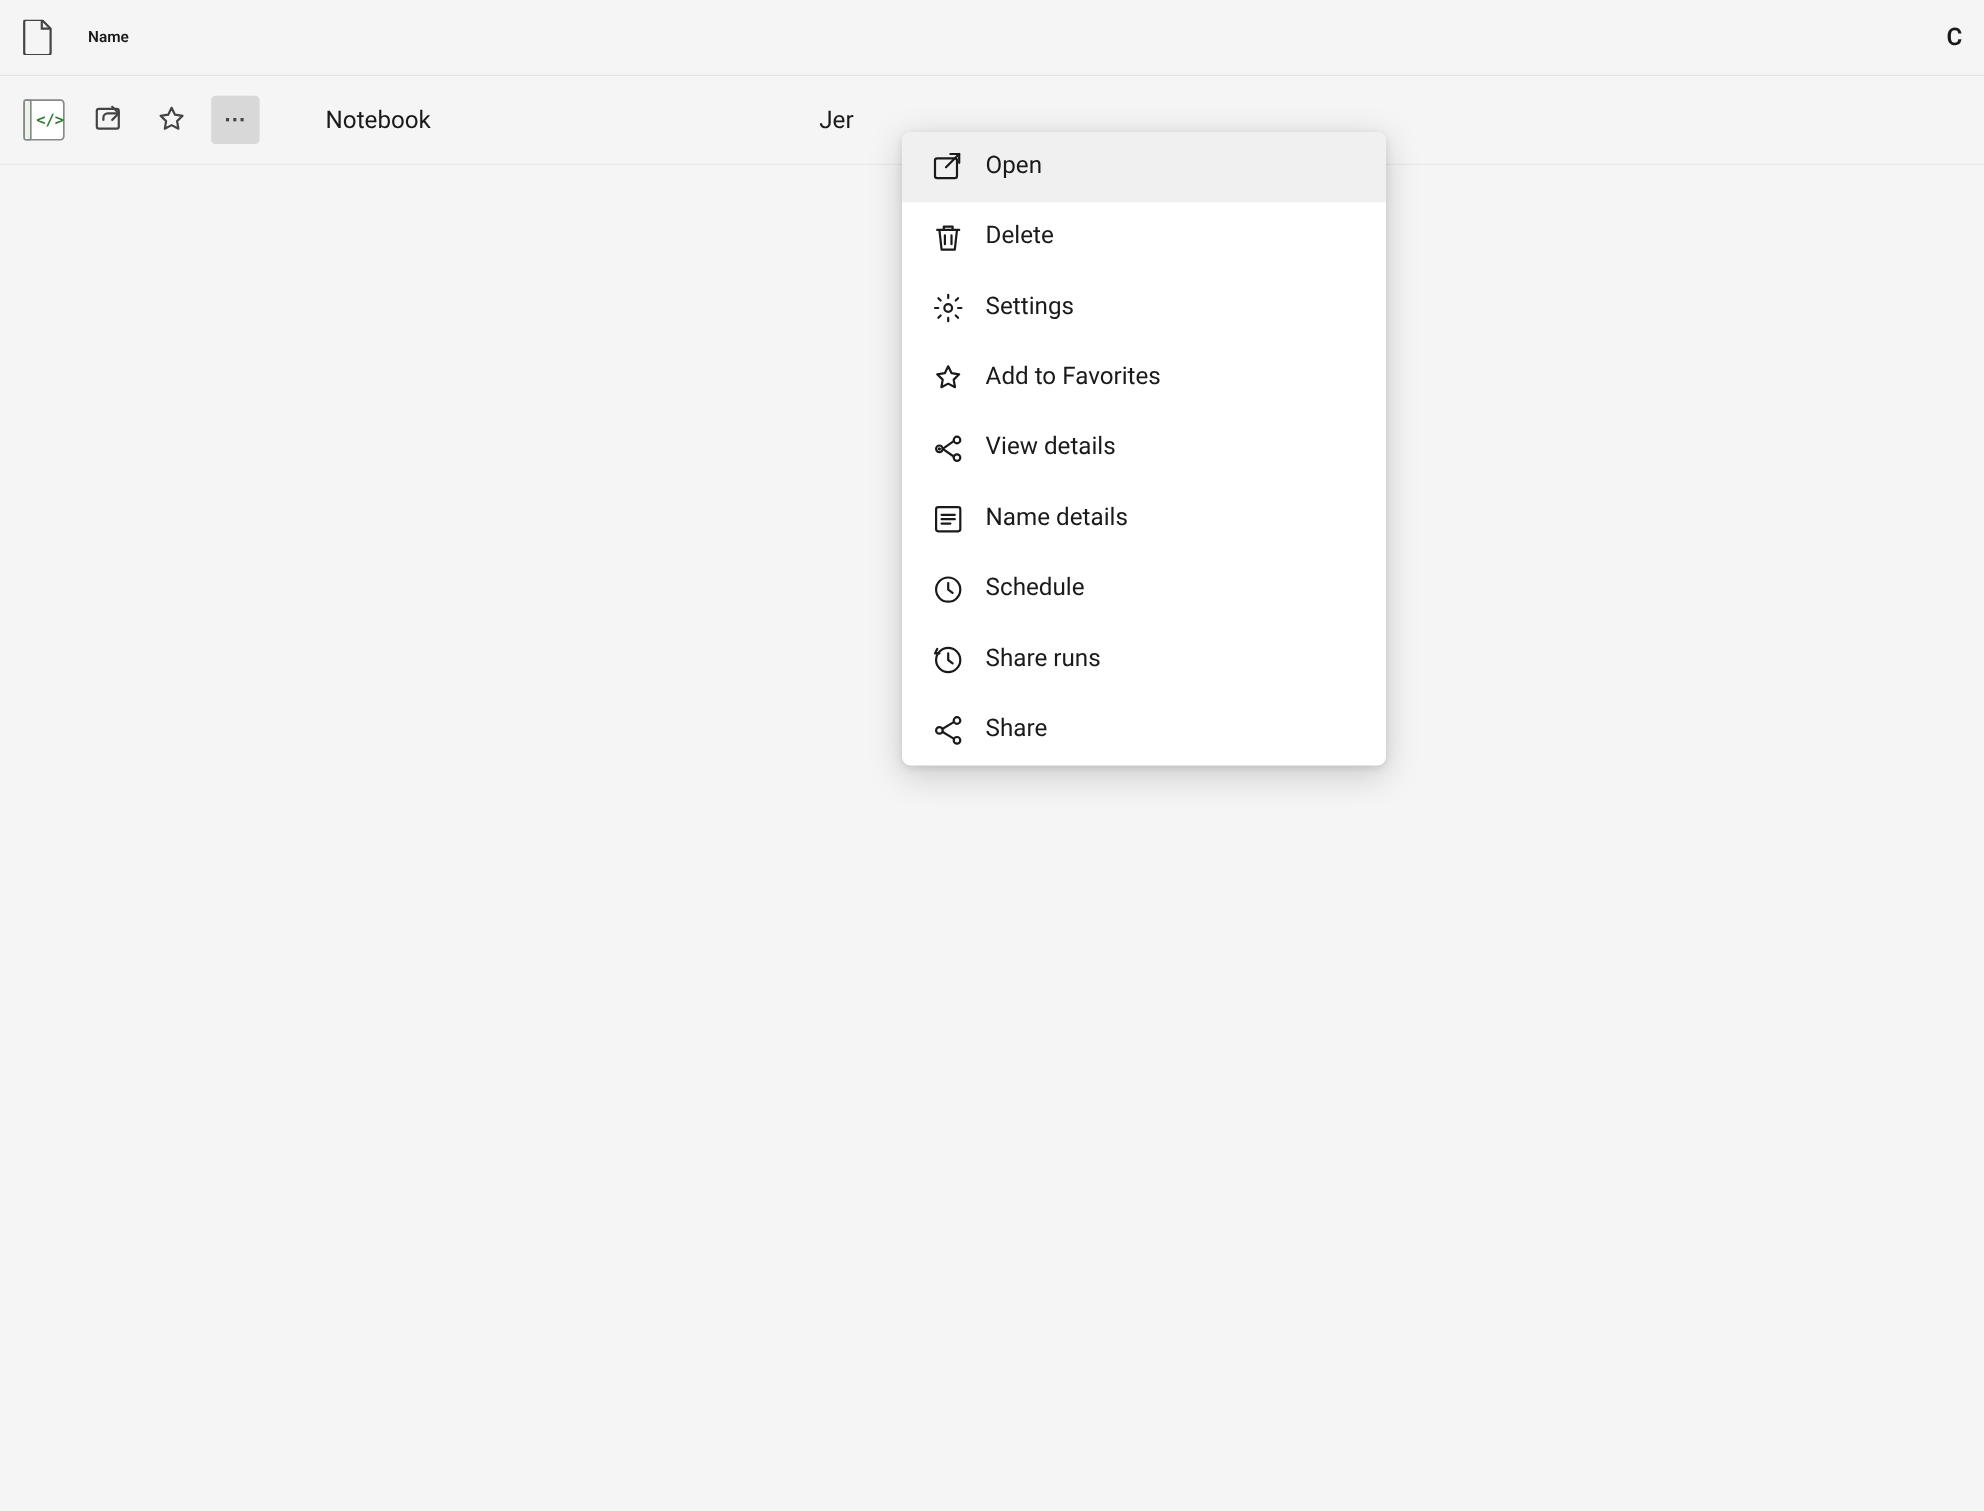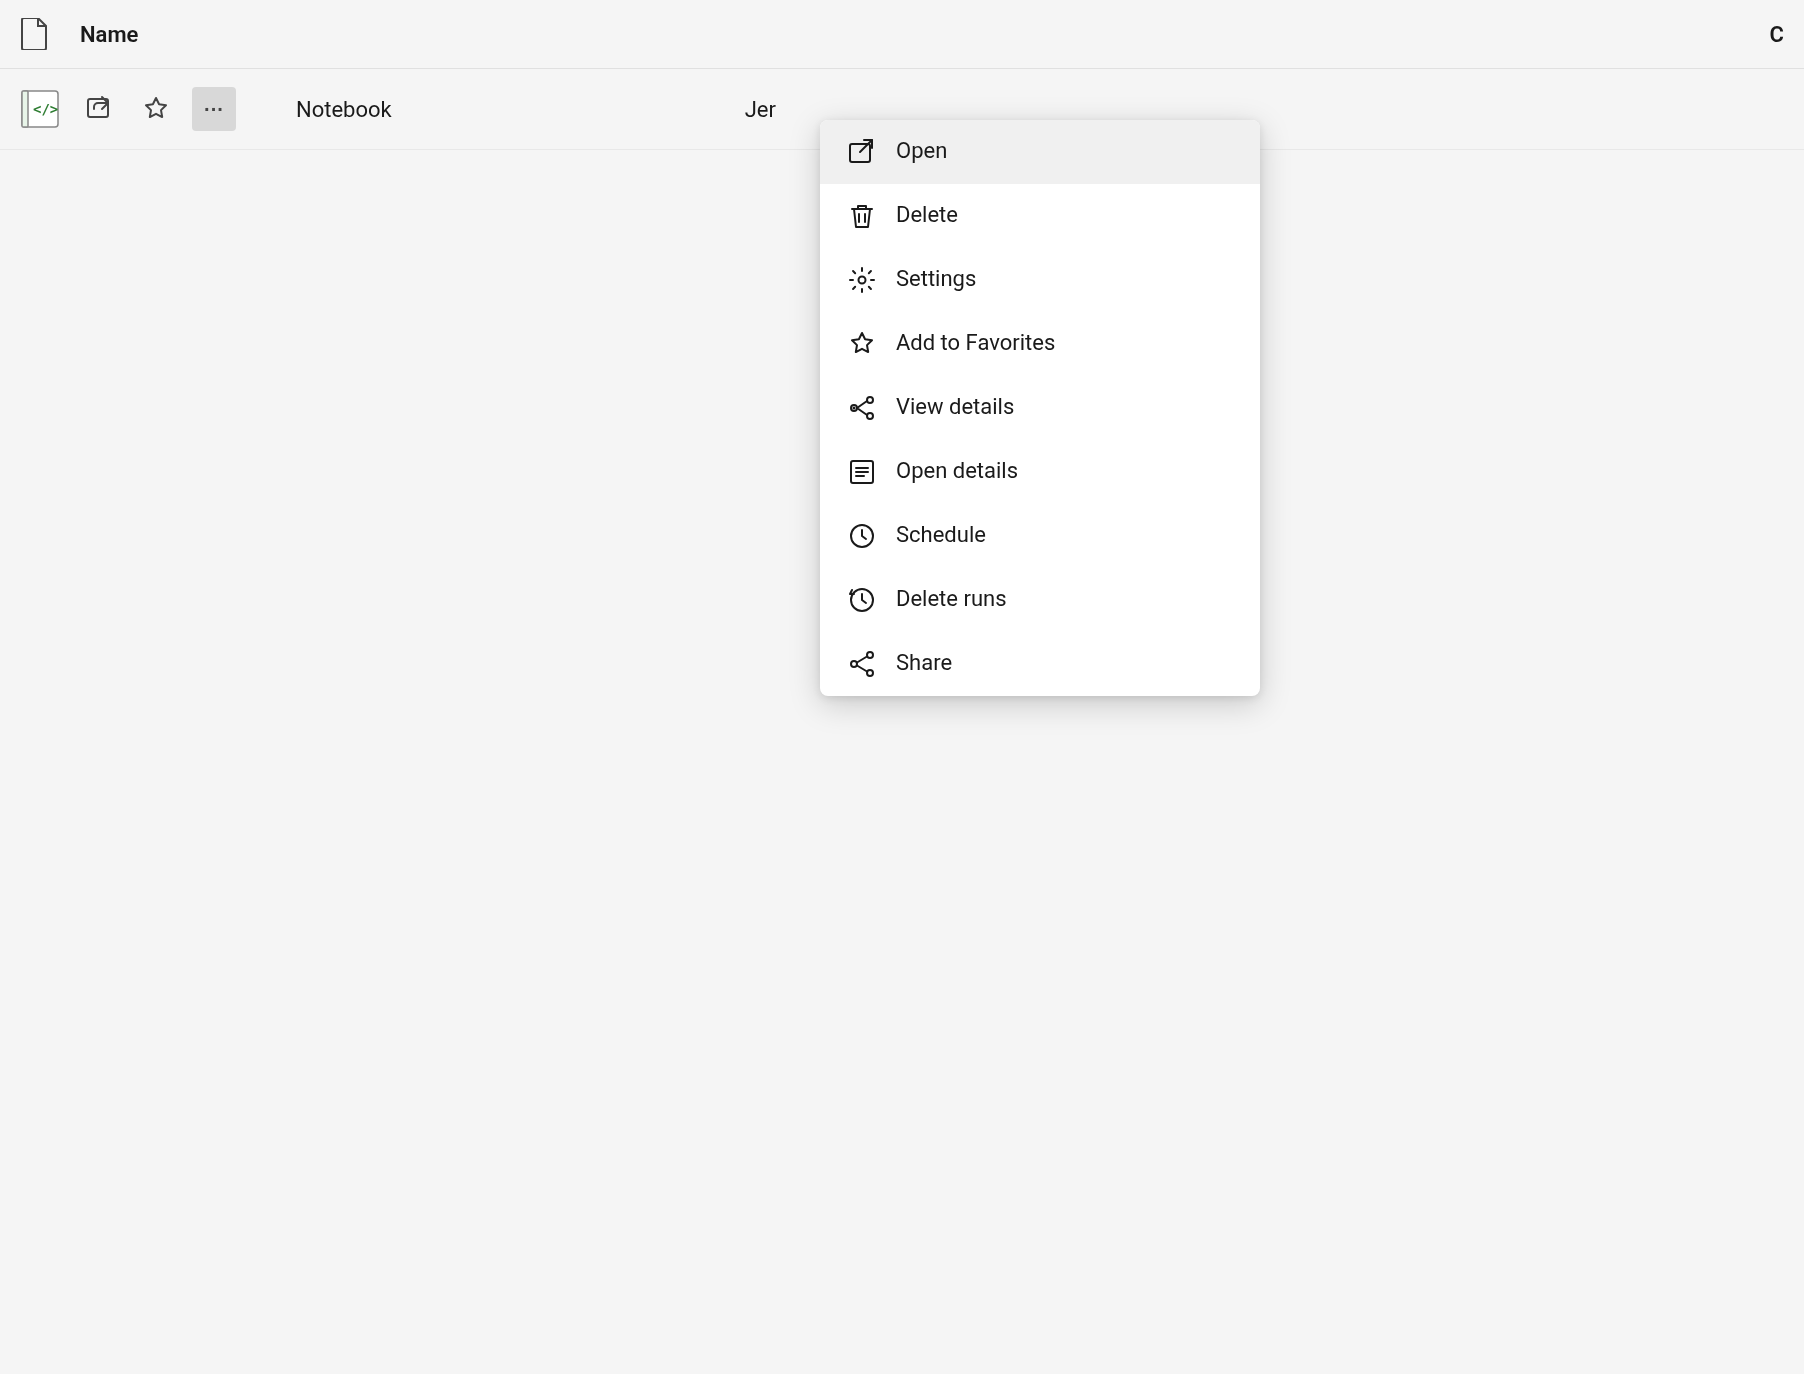--- a/index.html
+++ b/index.html
@@ -31,21 +31,21 @@
     }
 
     .header-icon-col {
       width: 60px;
       display: flex;
       align-items: center;
     }
 
     .header-name-col {
       flex: 1;
-      font-size: 22px;
+      font-size: 14px;
       font-weight: 600;
       color: #1a1a1a;
     }
 
     .header-type-col {
       width: 400px;
       text-align: center;
       font-size: 22px;
       font-weight: 600;
       color: #1a1a1a;
@@ -258,38 +258,38 @@
       <circle cx="6" cy="14" r="1.5" fill="#1a1a1a"></circle>
     </svg>
     <span class="menu-item-label">View details</span>
   </div>
 
   <div class="context-menu-item">
     <svg viewBox="0 0 28 28" fill="none" xmlns="http://www.w3.org/2000/svg">
       <rect x="3" y="3" width="22" height="22" rx="2" stroke="#1a1a1a" stroke-width="2" fill="none"></rect>
       <path d="M8 10h12M8 14h12M8 18h8" stroke="#1a1a1a" stroke-width="2" stroke-linecap="round"></path>
     </svg>
-    <span class="menu-item-label">Open details</span>
+    <span class="menu-item-label">Name details</span>
   </div>
 
   <div class="context-menu-item">
     <svg viewBox="0 0 28 28" fill="none" xmlns="http://www.w3.org/2000/svg">
       <circle cx="14" cy="14" r="11" stroke="#1a1a1a" stroke-width="2" fill="none"></circle>
       <path d="M14 8v6l4 3" stroke="#1a1a1a" stroke-width="2" stroke-linecap="round" stroke-linejoin="round"></path>
     </svg>
     <span class="menu-item-label">Schedule</span>
   </div>
 
   <div class="context-menu-item">
     <svg viewBox="0 0 28 28" fill="none" xmlns="http://www.w3.org/2000/svg">
       <circle cx="14" cy="14" r="11" stroke="#1a1a1a" stroke-width="2" fill="none"></circle>
       <path d="M14 8v6l4 3" stroke="#1a1a1a" stroke-width="2" stroke-linecap="round" stroke-linejoin="round"></path>
       <path d="M4 4l-2 4h4" stroke="#1a1a1a" stroke-width="2" fill="none" stroke-linecap="round" stroke-linejoin="round" transform="translate(0,0)"></path>
     </svg>
-    <span class="menu-item-label">Delete runs</span>
+    <span class="menu-item-label">Share runs</span>
   </div>
 
 
   <div class="context-menu-item">
     <svg viewBox="0 0 28 28" fill="none" xmlns="http://www.w3.org/2000/svg">
       <circle cx="22" cy="5" r="3" stroke="#1a1a1a" stroke-width="2" fill="none"></circle>
       <circle cx="6" cy="14" r="3" stroke="#1a1a1a" stroke-width="2" fill="none"></circle>
       <circle cx="22" cy="23" r="3" stroke="#1a1a1a" stroke-width="2" fill="none"></circle>
       <path d="M9 12.5l10-6M9 15.5l10 6" stroke="#1a1a1a" stroke-width="2" stroke-linecap="round"></path>
     </svg>

